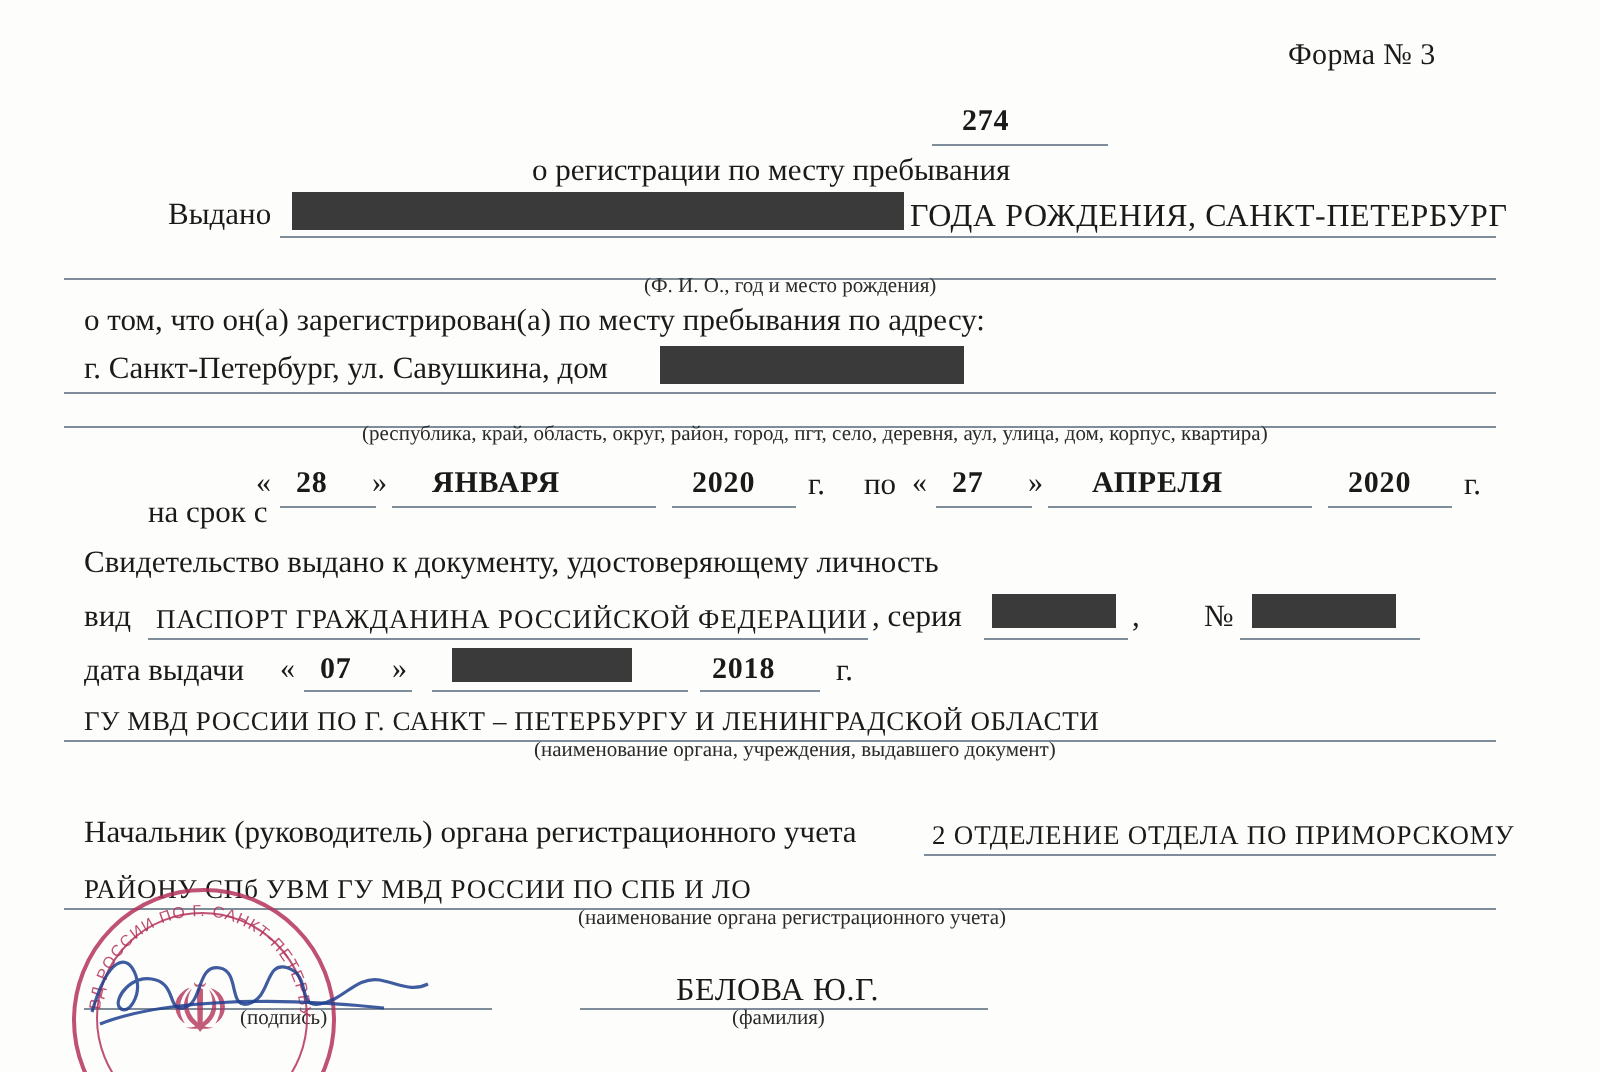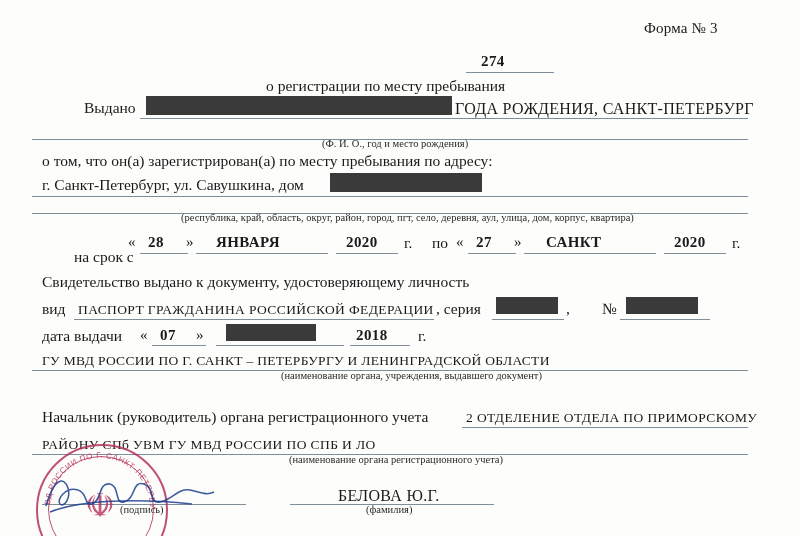--- a/index.html
+++ b/index.html
@@ -175,21 +175,21 @@
   <div class="abs hand-val" style="left:346px; top:234px;">2020</div>
   <div class="rule" style="left:336px; top:253px; width:62px;"></div>
   <div class="abs body-txt" style="left:404px; top:234px;">г.</div>
 
   <div class="abs body-txt" style="left:432px; top:234px;">по</div>
   <div class="abs quote" style="left:456px; top:234px;">«</div>
   <div class="abs hand-val" style="left:476px; top:234px;">27</div>
   <div class="abs quote" style="left:514px; top:234px;">»</div>
   <div class="rule" style="left:468px; top:253px; width:48px;"></div>
 
-  <div class="abs hand-val" style="left:546px; top:234px;">САНКТ</div>
+  <div class="abs hand-val" style="left:546px; top:234px;">АПРЕЛЯ</div>
   <div class="rule" style="left:524px; top:253px; width:132px;"></div>
 
   <div class="abs hand-val" style="left:674px; top:234px;">2020</div>
   <div class="rule" style="left:664px; top:253px; width:62px;"></div>
   <div class="abs body-txt" style="left:732px; top:234px;">г.</div>
 
   <div class="abs body-txt" style="left:42px; top:273px;">Свидетельство выдано к документу, удостоверяющему личность</div>
 
   <div class="abs body-txt" style="left:42px; top:300px;">вид</div>
   <div class="abs doc-caps" style="left:78px; top:302px;">ПАСПОРТ ГРАЖДАНИНА РОССИЙСКОЙ ФЕДЕРАЦИИ</div>
@@ -210,21 +210,21 @@
 
   <div class="redact" style="left:226px; top:324px; width:90px; height:17px;"></div>
   <div class="rule" style="left:216px; top:345px; width:128px;"></div>
 
   <div class="abs hand-val" style="left:356px; top:327px;">2018</div>
   <div class="rule" style="left:350px; top:345px; width:60px;"></div>
   <div class="abs body-txt" style="left:418px; top:327px;">г.</div>
 
   <div class="abs org-caps" style="left:42px; top:353px;">ГУ  МВД  РОССИИ  ПО  Г. САНКТ – ПЕТЕРБУРГУ  И  ЛЕНИНГРАДСКОЙ ОБЛАСТИ</div>
   <div class="rule" style="left:32px; top:370px; width:716px;"></div>
-  <div class="abs caption" style="left:281px; top:370px;">(наименование органа, учреждения, выдавшего документ)</div>
+  <div class="abs caption" style="left:267px; top:370px;">(наименование органа, учреждения, выдавшего документ)</div>
 
   <div class="abs body-txt" style="left:42px; top:408px;">Начальник (руководитель) органа регистрационного учета</div>
   <div class="abs doc-caps" style="left:466px; top:410px;">2 ОТДЕЛЕНИЕ ОТДЕЛА  ПО ПРИМОРСКОМУ</div>
   <div class="rule" style="left:462px; top:427px; width:286px;"></div>
 
   <div class="abs doc-caps" style="left:42px; top:437px;">РАЙОНУ СПб УВМ  ГУ  МВД  РОССИИ  ПО СПБ  И  ЛО</div>
   <div class="rule" style="left:32px; top:454px; width:716px;"></div>
   <div class="abs caption" style="left:289px; top:454px;">(наименование органа регистрационного учета)</div>
 
   <div class="rule" style="left:42px; top:504px; width:204px;"></div>

